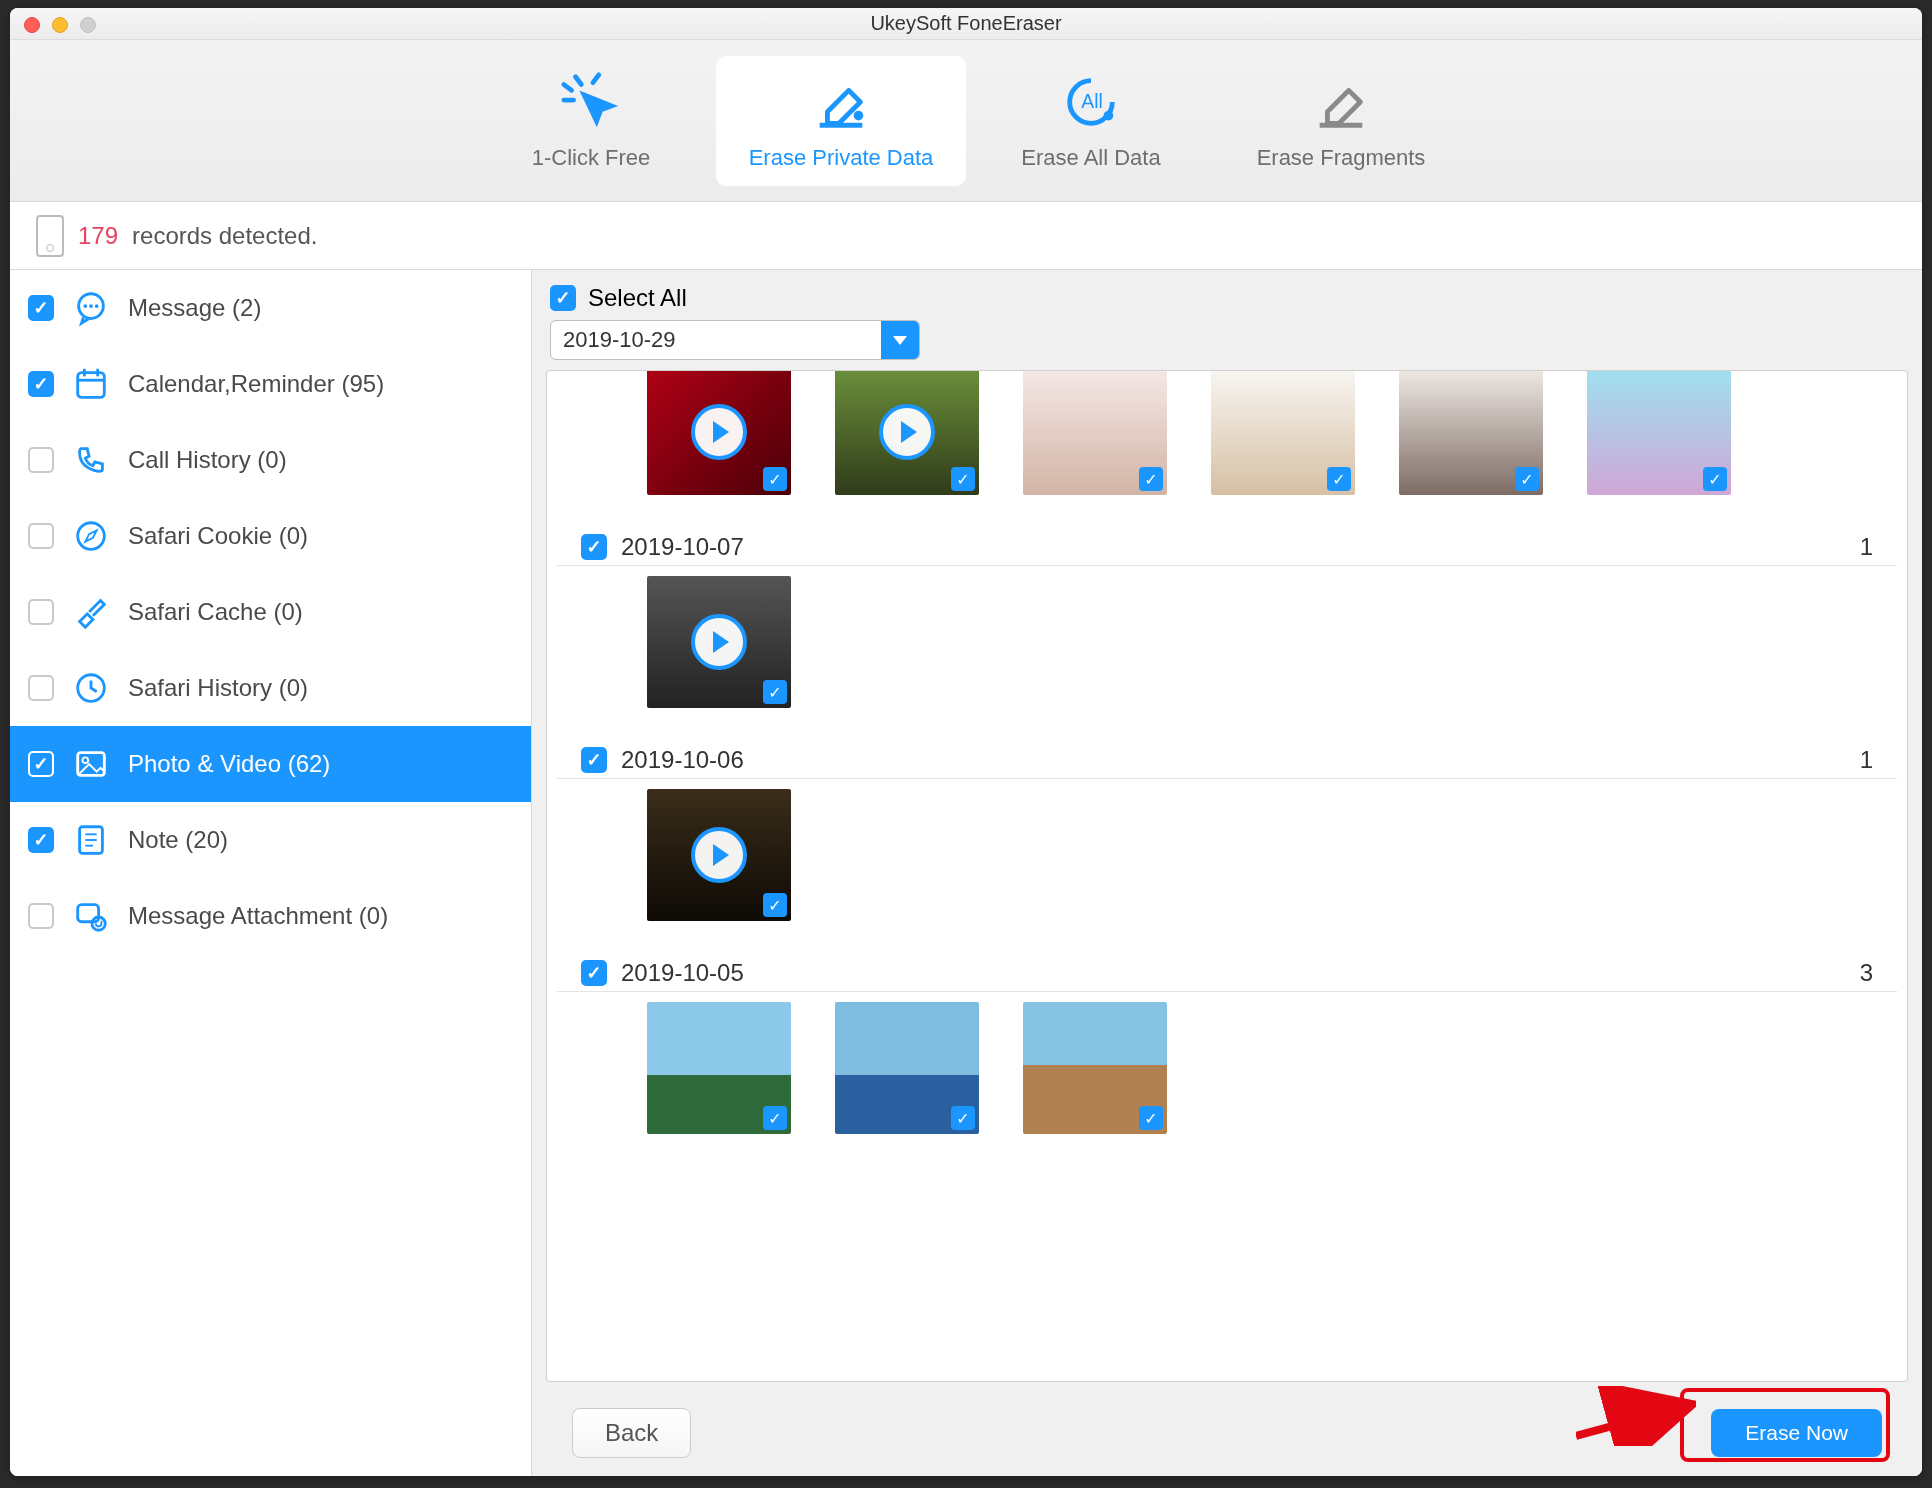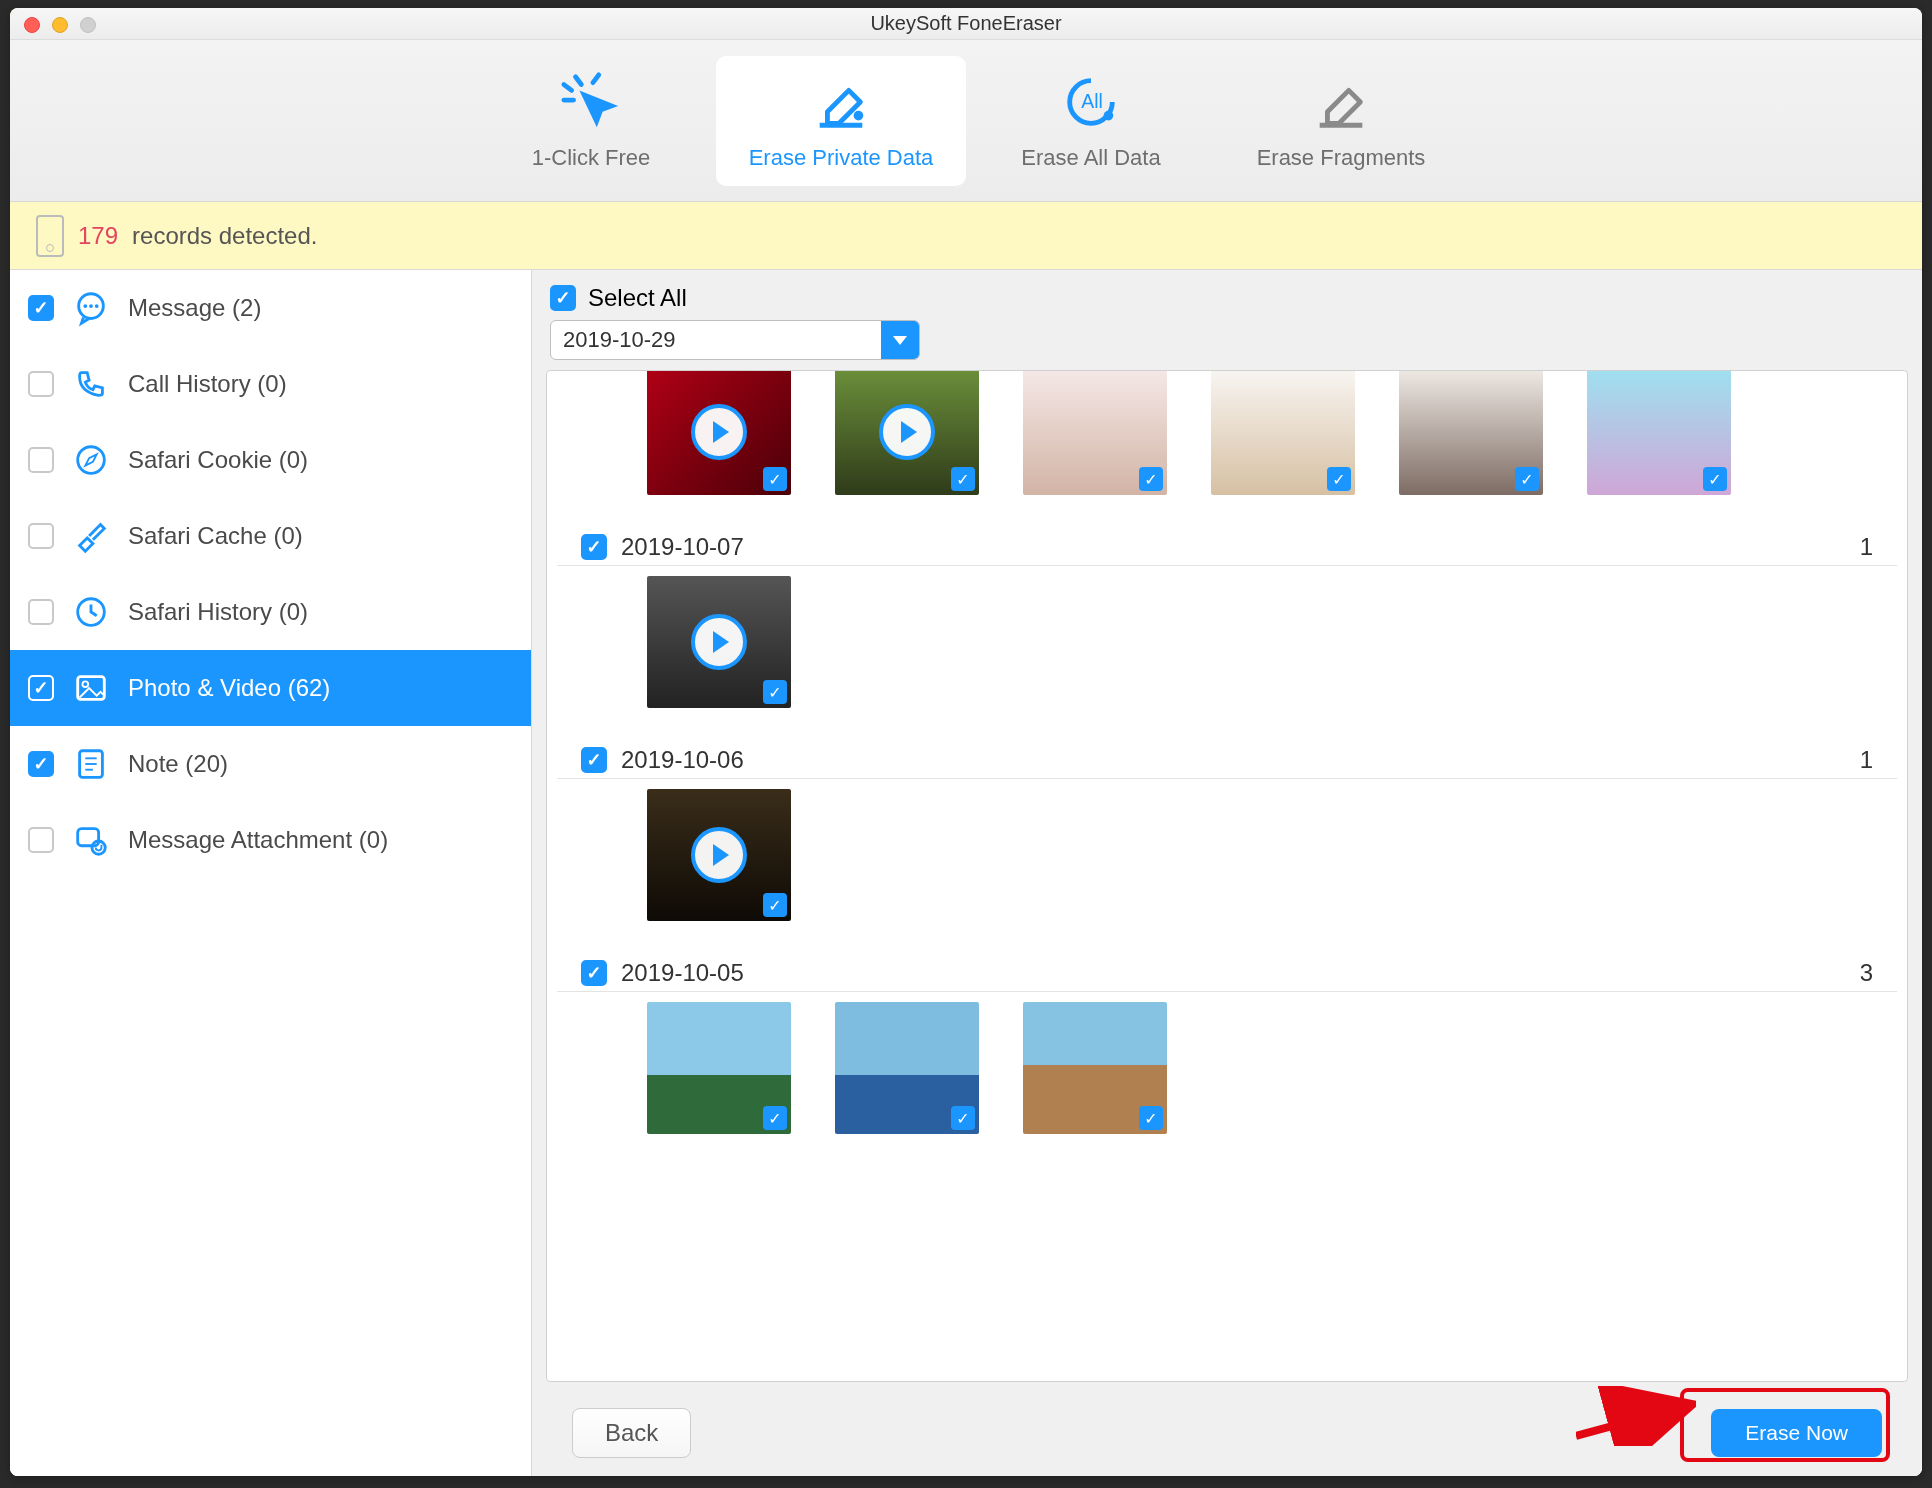--- a/index.html
+++ b/index.html
@@ -7,21 +7,21 @@
     font-family: -apple-system, "Helvetica Neue", Arial, sans-serif;
     background: #2a2a2a;
     width: 1932px;
     height: 1488px;
     overflow: hidden;
     position: relative;
   }
   .window {
     position: absolute;
     top: 8px; left: 10px; right: 10px; bottom: 12px;
-    background: #fef9c3;
+    background: #ffffff;
     border-radius: 8px;
     display: flex;
     flex-direction: column;
     overflow: hidden;
     box-shadow: 0 2px 8px rgba(0,0,0,0.3);
   }
   .titlebar {
     height: 32px;
     background: linear-gradient(#f6f6f6,#ececec);
     border-bottom: 1px solid #dcdcdc;
@@ -282,20 +282,32 @@
                 <circle cx="20" cy="18" r="13" fill="none" stroke="#1c96ff" stroke-width="3"></circle>
                 <path d="M12 30 L10 36 L18 31" fill="none" stroke="#1c96ff" stroke-width="3"></path>
                 <circle cx="14" cy="18" r="2" fill="#1c96ff"></circle>
                 <circle cx="20" cy="18" r="2" fill="#1c96ff"></circle>
                 <circle cx="26" cy="18" r="2" fill="#1c96ff"></circle>
               </svg>
             </span>
           <span>Message (2)</span>
         </div>
         <div class="side-item">
+          <span class="check checked"></span>
+          <span class="cat-icon">
+              <svg viewBox="0 0 40 40" width="38" height="38">
+                <rect x="6" y="8" width="28" height="26" rx="4" fill="none" stroke="#1c96ff" stroke-width="3"></rect>
+                <line x1="6" y1="16" x2="34" y2="16" stroke="#1c96ff" stroke-width="3"></line>
+                <line x1="13" y1="4" x2="13" y2="12" stroke="#1c96ff" stroke-width="3"></line>
+                <line x1="27" y1="4" x2="27" y2="12" stroke="#1c96ff" stroke-width="3"></line>
+              </svg>
+            </span>
+          <span>Calendar,Reminder (95)</span>
+        </div>
+        <div class="side-item">
           <span class="check"></span>
           <span class="cat-icon">
               <svg viewBox="0 0 40 40" width="38" height="38">
                 <path d="M10 8 Q8 8 8 12 Q8 28 28 32 Q32 32 32 30 L32 24 L24 22 L22 26 Q16 24 14 18 L18 16 L16 8 Z" fill="none" stroke="#1c96ff" stroke-width="3"></path>
               </svg>
             </span>
           <span>Call History (0)</span>
         </div>
         <div class="side-item">
           <span class="check"></span>

